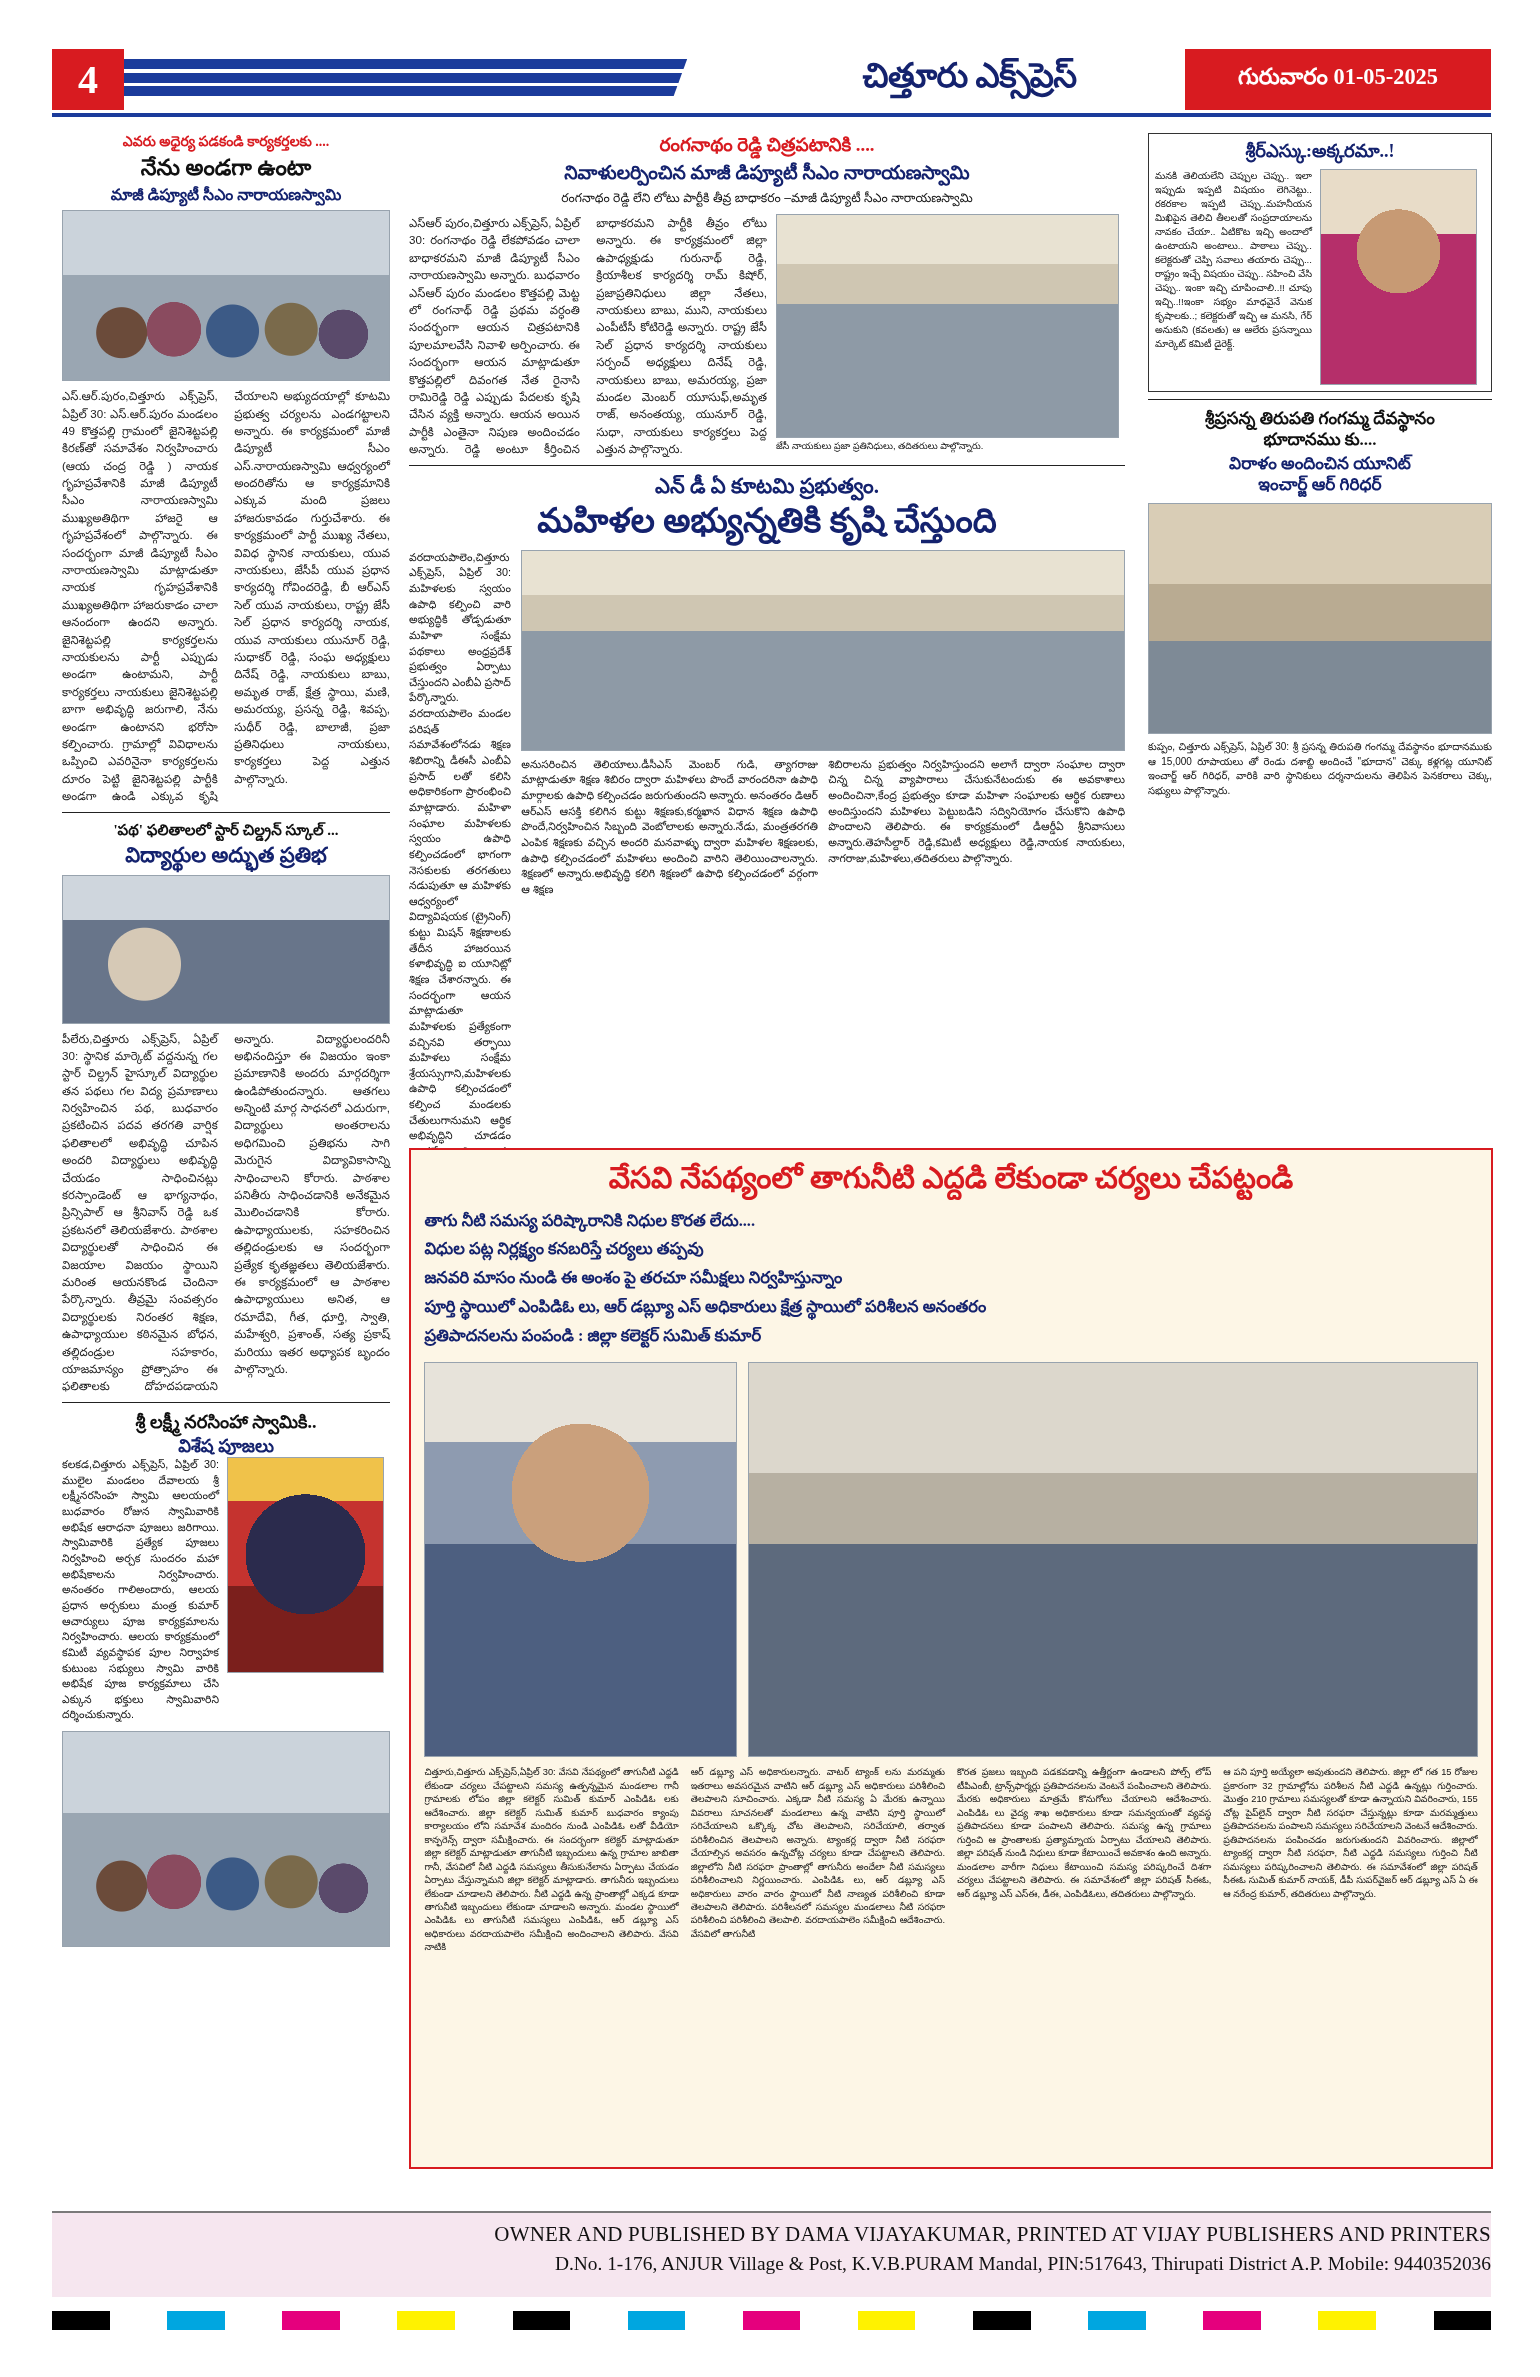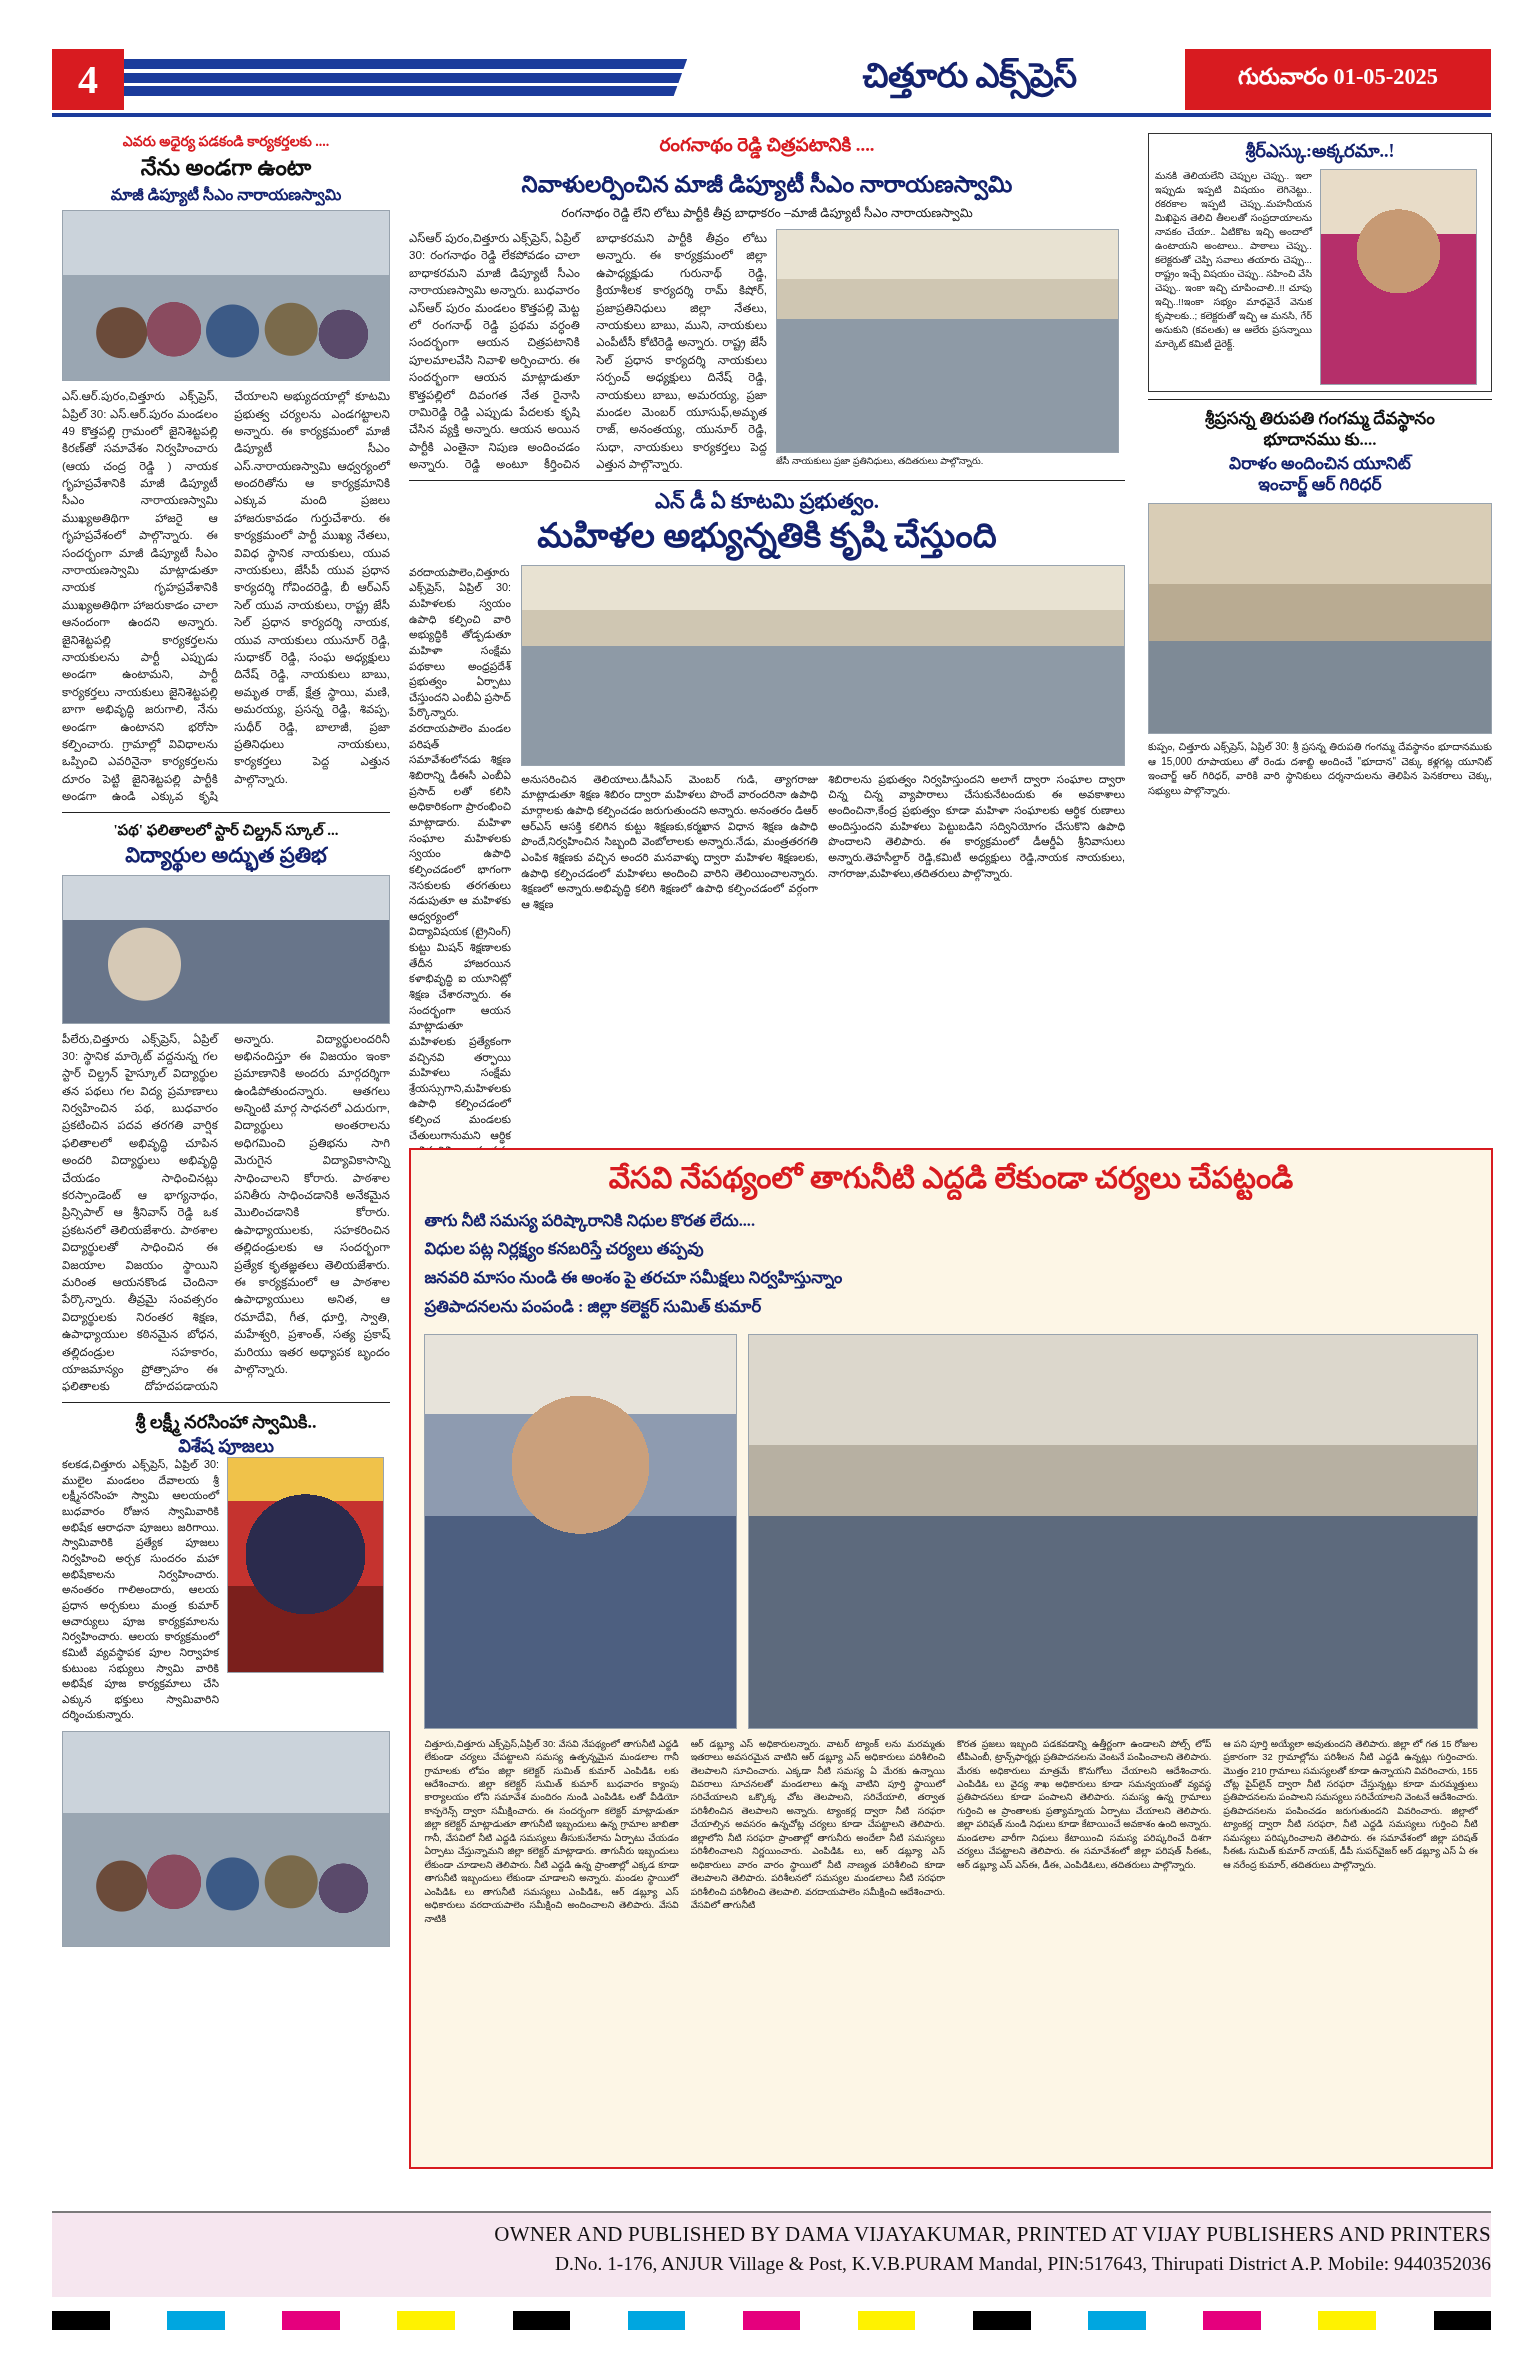--- a/index.html
+++ b/index.html
@@ -221,21 +221,21 @@
         <div class="photo photo-deity" style="width:157px;height:216px"></div>
       </div>
       <div class="photo photo-people" style="height:216px;margin-top:7.5px"></div>
     </div>
   </div>
 
   <div class="col-center">
 
     <div>
       <div class="hl" style="font-size:18.6px">రంగనాథం రెడ్డి చిత్రపటానికి ....</div>
-      <div class="hl blue" style="font-size:23px;margin-top:15px">నివాళులర్పించిన మాజీ డిప్యూటీ సీఎం నారాయణస్వామి</div>
+      <div class="hl blue" style="font-size:19px;margin-top:5px">నివాళులర్పించిన మాజీ డిప్యూటీ సీఎం నారాయణస్వామి</div>
       <div style="font-size:12.3px;text-align:center;margin-top:6px;color:#111">రంగనాథం రెడ్డి లేని లోటు పార్టీకి తీవ్ర బాధాకరం –మాజీ డిప్యూటీ సీఎం నారాయణస్వామి</div>
       <div style="display:flex;gap:9px;margin-top:6px">
         <div class="body-col twocol" style="width:358px">ఎస్ఆర్ పురం,చిత్తూరు ఎక్స్‌ప్రెస్, ఏప్రిల్ 30: రంగనాథం రెడ్డి లేకపోవడం చాలా బాధాకరమని మాజీ డిప్యూటీ సీఎం నారాయణస్వామి అన్నారు. బుధవారం ఎస్ఆర్ పురం మండలం కొత్తపల్లి మెట్ట లో రంగనాథ్ రెడ్డి ప్రథమ వర్ధంతి సందర్భంగా ఆయన చిత్రపటానికి పూలమాలవేసి నివాళి అర్పించారు. ఈ సందర్భంగా ఆయన మాట్లాడుతూ కొత్తపల్లిలో దివంగత నేత రైనాసి రామిరెడ్డి రెడ్డి ఎప్పుడు పేదలకు కృషి చేసిన వ్యక్తి అన్నారు. ఆయన అయిన పార్టీకి ఎంతైనా నిపుణ అందించడం అన్నారు. రెడ్డి అంటూ కీర్తించిన బాధాకరమని పార్టీకి తీవ్రం లోటు అన్నారు. ఈ కార్యక్రమంలో జిల్లా ఉపాధ్యక్షుడు గురునాథ్ రెడ్డి, క్రియాశీలక కార్యదర్శి రామ్ కిషోర్, ప్రజాప్రతినిధులు జిల్లా నేతలు, నాయకులు బాబు, ముని, నాయకులు ఎంపీటీసీ కోటిరెడ్డి అన్నారు. రాష్ట్ర జేసీ సెల్ ప్రధాన కార్యదర్శి నాయకులు సర్పంచ్ అధ్యక్షులు దినేష్ రెడ్డి, నాయకులు బాబు, అమరయ్య, ప్రజా మండల మెంబర్ యూసుఫ్,అమృత రాజ్, అనంతయ్య, యునూర్ రెడ్డి, సుధా, నాయకులు కార్యకర్తలు పెద్ద ఎత్తున పాల్గొన్నారు.</div>
         <div style="width:343px">
           <div class="photo photo-hall" style="height:224px"></div>
           <div style="font-size:9.3px;margin-top:3px;">జేసీ నాయకులు ప్రజా ప్రతినిధులు, తదితరులు పాల్గొన్నారు.</div>
         </div>
       </div>
     </div>
 
@@ -277,20 +277,21 @@
       <div class="small-col" style="margin-top:6px;font-size:10px">కుప్పం, చిత్తూరు ఎక్స్‌ప్రెస్, ఏప్రిల్ 30: శ్రీ ప్రసన్న తిరుపతి గంగమ్మ దేవస్థానం భూదానముకు ఆ 15,000 రూపాయలు తో రెండు దశాబ్ది అందించే "భూదాన" చెక్కు కళ్లగట్ల యూనిట్ ఇంచార్జ్ ఆర్ గిరిధర్, వారికి వారి స్థానికులు దర్శనాదులను తెలిపిన పెనకరాలు చెక్కు, సభ్యులు పాల్గొన్నారు.</div>
     </div>
   </div>
 
   <div class="feature">
     <div class="feature-h">వేసవి నేపథ్యంలో తాగునీటి ఎద్దడి లేకుండా చర్యలు చేపట్టండి</div>
     <div class="feature-bullets">
       <div>తాగు నీటి సమస్య పరిష్కారానికి నిధుల కొరత లేదు....</div>
       <div>విధుల పట్ల నిర్లక్ష్యం     కనబరిస్తే చర్యలు తప్పవు</div>
       <div>జనవరి మాసం నుండి ఈ అంశం పై తరచూ సమీక్షలు నిర్వహిస్తున్నాం</div>
+      <div>పూర్తి స్థాయిలో ఎంపిడిఓ లు, ఆర్ డబ్ల్యూ ఎస్ అధికారులు క్షేత్ర స్థాయిలో పరిశీలన అనంతరం</div>
       <div>ప్రతిపాదనలను పంపండి : జిల్లా కలెక్టర్ సుమిత్ కుమార్</div>
     </div>
     <div class="feature-photos">
       <div class="photo photo-collector" style="width:313px;height:395px"></div>
       <div class="photo photo-meeting" style="flex:1 1 auto;height:395px"></div>
     </div>
     <div style="display:flex;gap:12px;margin-top:9px">
       <div class="small-col" style="flex:1;font-size:9.3px">చిత్తూరు,చిత్తూరు ఎక్స్‌ప్రెస్,ఏప్రిల్ 30: వేసవి నేపథ్యంలో తాగునీటి ఎద్దడి లేకుండా చర్యలు చేపట్టాలని సమస్య ఉత్పన్నమైన మండలాల గానీ గ్రామాలకు లోపం జిల్లా కలెక్టర్ సుమిత్ కుమార్ ఎంపిడిఓ లకు ఆదేశించారు. జిల్లా కలెక్టర్ సుమిత్ కుమార్ బుధవారం క్యాంపు కార్యాలయం లోని సమావేశ మందిరం నుండి ఎంపిడిఓ లతో వీడియో కాన్ఫరెన్స్ ద్వారా సమీక్షించారు. ఈ సందర్భంగా కలెక్టర్ మాట్లాడుతూ జిల్లా కలెక్టర్ మాట్లాడుతూ తాగునీటి ఇబ్బందులు ఉన్న గ్రామాల జాబితా గానీ, వేసవిలో నీటి ఎద్దడి సమస్యలు తీసుకునేలాను ఏర్పాటు చేయడం ఏర్పాటు చేస్తున్నామని జిల్లా కలెక్టర్ మాట్లాడారు. తాగునీరు ఇబ్బందులు లేకుండా చూడాలని తెలిపారు. నీటి ఎద్దడి ఉన్న ప్రాంతాల్లో ఎక్కడ కూడా తాగునీటి ఇబ్బందులు లేకుండా చూడాలని అన్నారు. మండల స్థాయిలో ఎంపిడిఓ లు తాగునీటి సమస్యలు ఎంపిడిఓ, ఆర్ డబ్ల్యూ ఎస్ అధికారులు వరదాయపాలెం సమీక్షించి అందించాలని తెలిపారు. వేసవి నాటికి</div>
       <div class="small-col" style="flex:1;font-size:9.3px">ఆర్ డబ్ల్యూ ఎస్ అధికారులన్నారు. వాటర్ ట్యాంక్ లను మరమ్మతు ఇతరాలు అవసరమైన వాటిని ఆర్ డబ్ల్యూ ఎస్ అధికారులు పరిశీలించి తెలపాలని సూచించారు. ఎక్కడా నీటి సమస్య ఏ మేరకు ఉన్నాయి వివరాలు సూచనలతో మండలాలు ఉన్న వాటిని పూర్తి స్థాయిలో సరిచేయాలని ఒక్కొక్క చోట తెలపాలని, సరిచేయాలి, తర్వాత పరిశీలించిన తెలపాలని అన్నారు. ట్యాంకర్ల ద్వారా నీటి సరఫరా చేయాల్సిన అవసరం ఉన్నచోట్ల చర్యలు కూడా చేపట్టాలని తెలిపారు. జిల్లాలోని నీటి సరఫరా ప్రాంతాల్లో తాగునీరు అందేలా నీటి సమస్యలు పరిశీలించాలని నిర్ణయించారు. ఎంపిడిఓ లు, ఆర్ డబ్ల్యూ ఎస్ అధికారులు వారం వారం స్థాయిలో నీటి నాణ్యత పరిశీలించి కూడా తెలపాలని తెలిపారు. పరిశీలనలో సమస్యల మండలాలు నీటి సరఫరా పరిశీలించి పరిశీలించి తెలపాలి. వరదాయపాలెం సమీక్షించి ఆదేశించారు. వేసవిలో తాగునీటి</div>
       <div class="small-col" style="flex:1;font-size:9.3px">కొరత ప్రజలు ఇబ్బంది పడకవడాన్ని ఉత్తీర్ణంగా ఉండాలని పోల్స్ లోప్ టీపిఎంబీ, ట్రాన్స్‌ఫార్మర్లు ప్రతిపాదనలను వెంటనే పంపించాలని తెలిపారు. మేరకు అధికారులు మాత్రమే కొనుగోలు చేయాలని ఆదేశించారు. ఎంపిడిఓ లు వైద్య శాఖ అధికారులు కూడా సమన్వయంతో వ్యవస్థ ప్రతిపాదనలు కూడా పంపాలని తెలిపారు. సమస్య ఉన్న గ్రామాలు గుర్తించి ఆ ప్రాంతాలకు ప్రత్యామ్నాయ ఏర్పాటు చేయాలని తెలిపారు. జిల్లా పరిషత్ నుండి నిధులు కూడా కేటాయించే అవకాశం ఉంది అన్నారు. మండలాల వారీగా నిధులు కేటాయించి సమస్య పరిష్కరించే దిశగా చర్యలు చేపట్టాలని తెలిపారు. ఈ సమావేశంలో జిల్లా పరిషత్ సీఈఓ, ఆర్ డబ్ల్యూ ఎస్ ఎస్ఈ, డీఈ, ఎంపిడిఓలు, తదితరులు పాల్గొన్నారు.</div>

